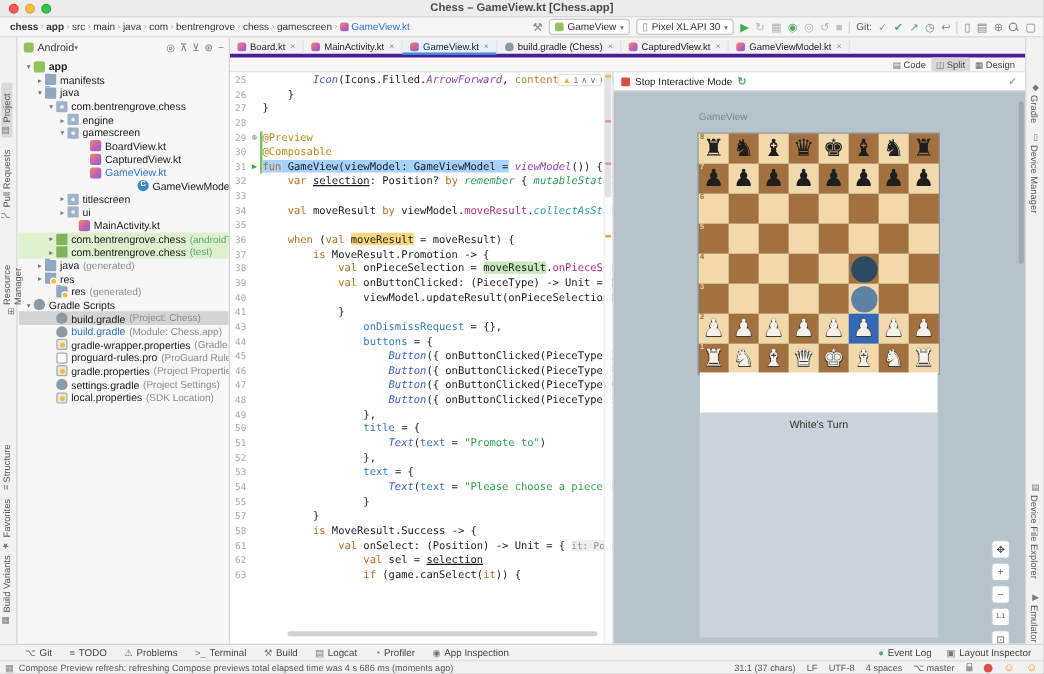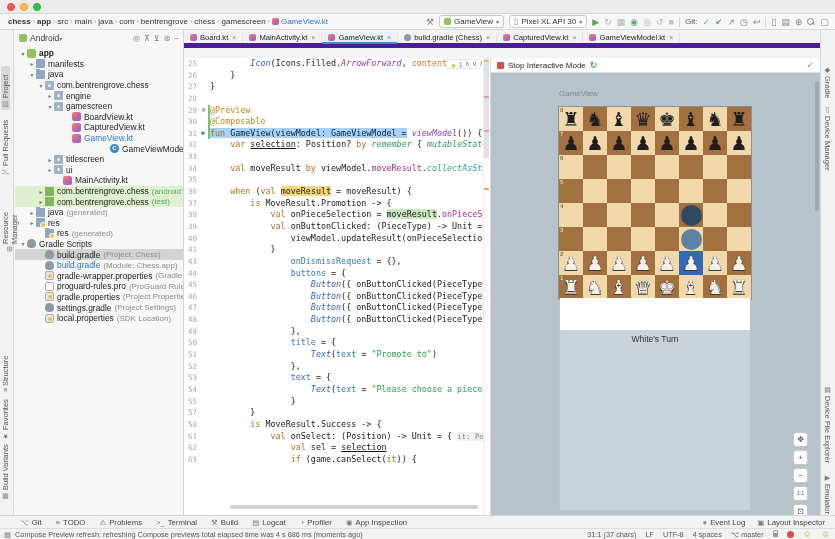--- a/index.html
+++ b/index.html
@@ -152,20 +152,21 @@
 <body>
 
 <div class="app">
 
   <div class="titlebar">
     <div class="lights">
       <div class="light l-red"></div>
       <div class="light l-yel"></div>
       <div class="light l-grn"></div>
     </div>
+    <div class="wtitle">Chess – GameView.kt [Chess.app]</div>
   </div>
 
   <div class="navbar">
     <div class="crumbs" id="crumbs">
         <span class="crumb b">chess</span>
         <span class="csep">›</span>
         <span class="crumb b">app</span>
         <span class="csep">›</span>
         <span class="crumb">src</span>
         <span class="csep">›</span>
@@ -447,20 +448,34 @@
       </div>
       <div class="tab">
         <span class="ic ic-kt"></span>
         <span>CapturedView.kt</span>
         <span class="tclose">×</span>
       </div>
       <div class="tab">
         <span class="ic ic-kt"></span>
         <span>GameViewModel.kt</span>
         <span class="tclose">×</span>
+      </div>
+    </div>
+  <div class="subbar" id="subbar">
+      <div class="vmode">
+        <span class="vmic">▤</span>
+        <span>Code</span>
+      </div>
+      <div class="vmode active">
+        <span class="vmic">◫</span>
+        <span>Split</span>
+      </div>
+      <div class="vmode">
+        <span class="vmic">▦</span>
+        <span>Design</span>
       </div>
     </div>
 
   <div class="editor">
     <div id="code">
         <div class="cline"><span class="ln-num">25</span><span class="ln-ico"></span><span><span class="tk-pln">        </span><span class="tk-fn">Icon</span><span class="tk-pln">(Icons.Filled.</span><span class="tk-pv">ArrowForward</span><span class="tk-pln">, </span><span class="tk-argo">contentDescripti</span></span></div>
         <div class="cline"><span class="ln-num">26</span><span class="ln-ico"></span><span><span class="tk-pln">    }</span></span></div>
         <div class="cline"><span class="ln-num">27</span><span class="ln-ico"></span><span><span class="tk-pln">}</span></span></div>
         <div class="cline"><span class="ln-num">28</span><span class="ln-ico"></span><span></span></div>
         <div class="cline"><span class="ln-num">29</span><span class="ln-ico vcs gut-gear">⊛</span><span><span class="tk-ann">@Preview</span></span></div>

